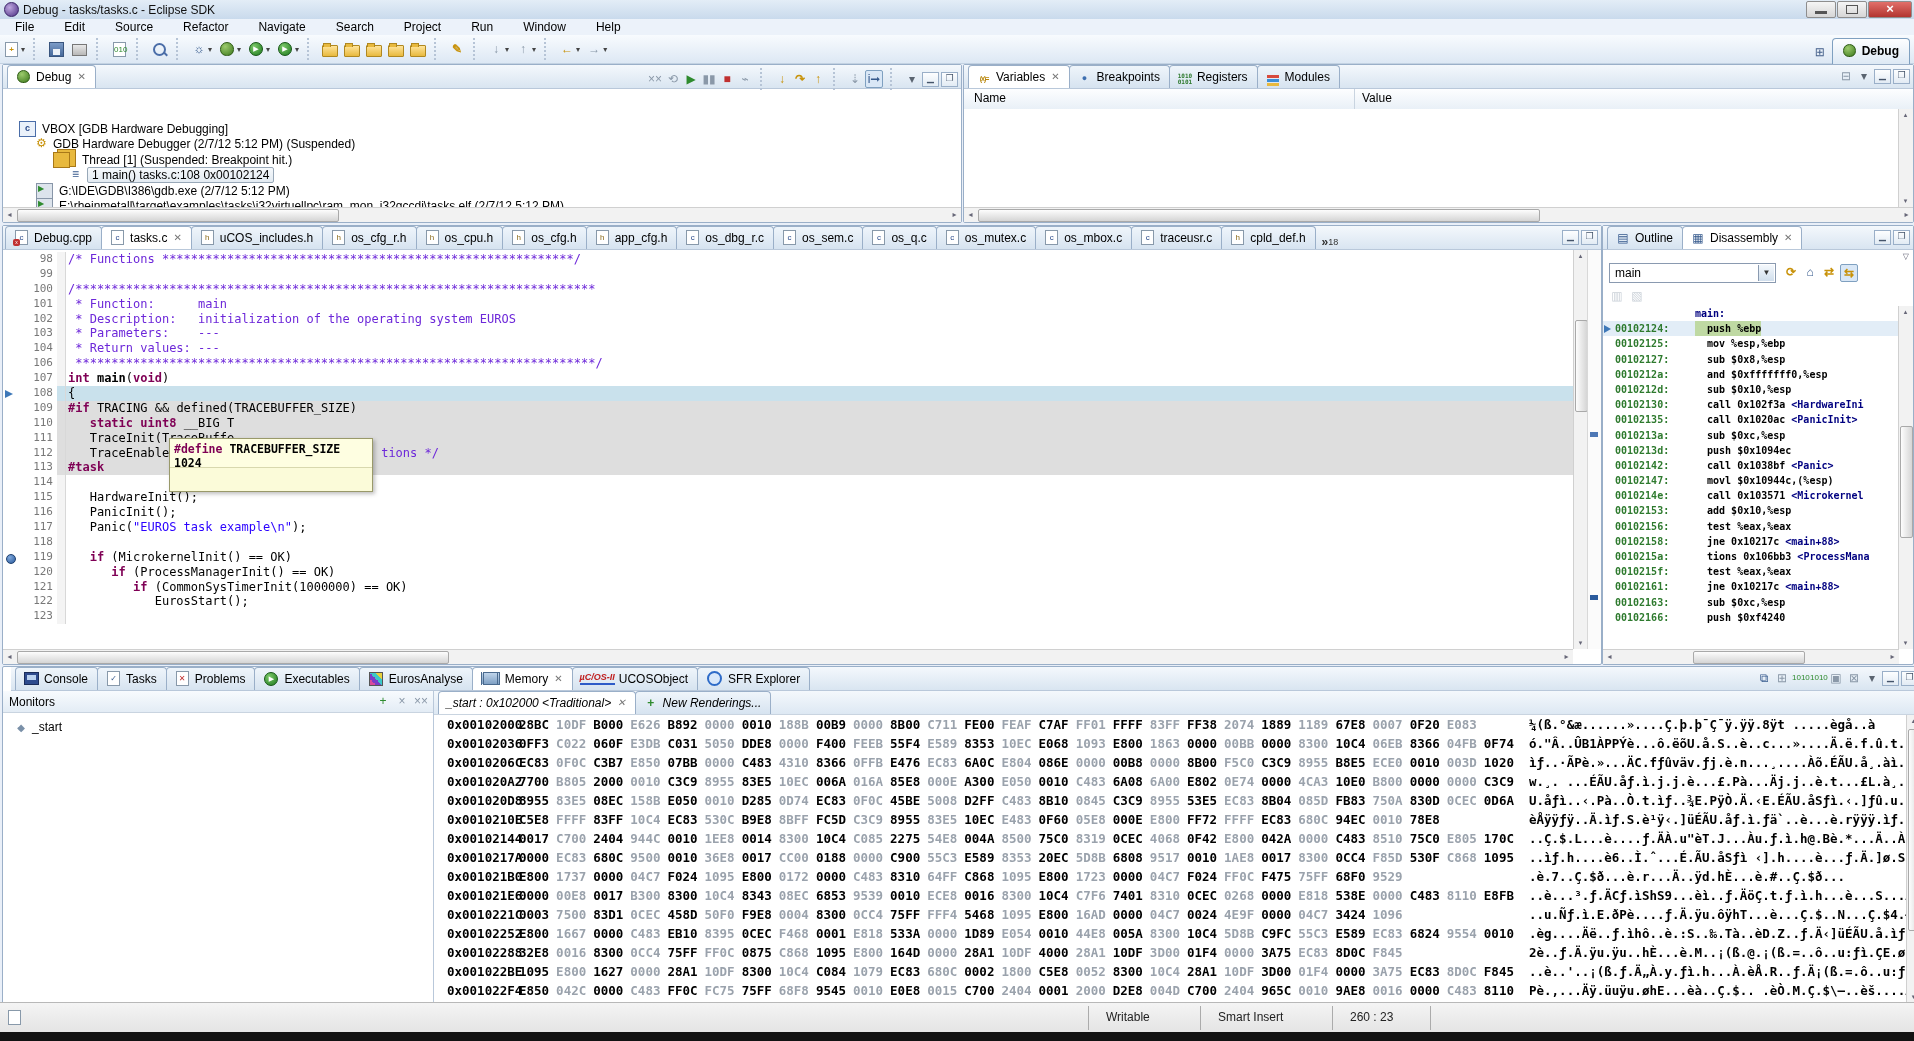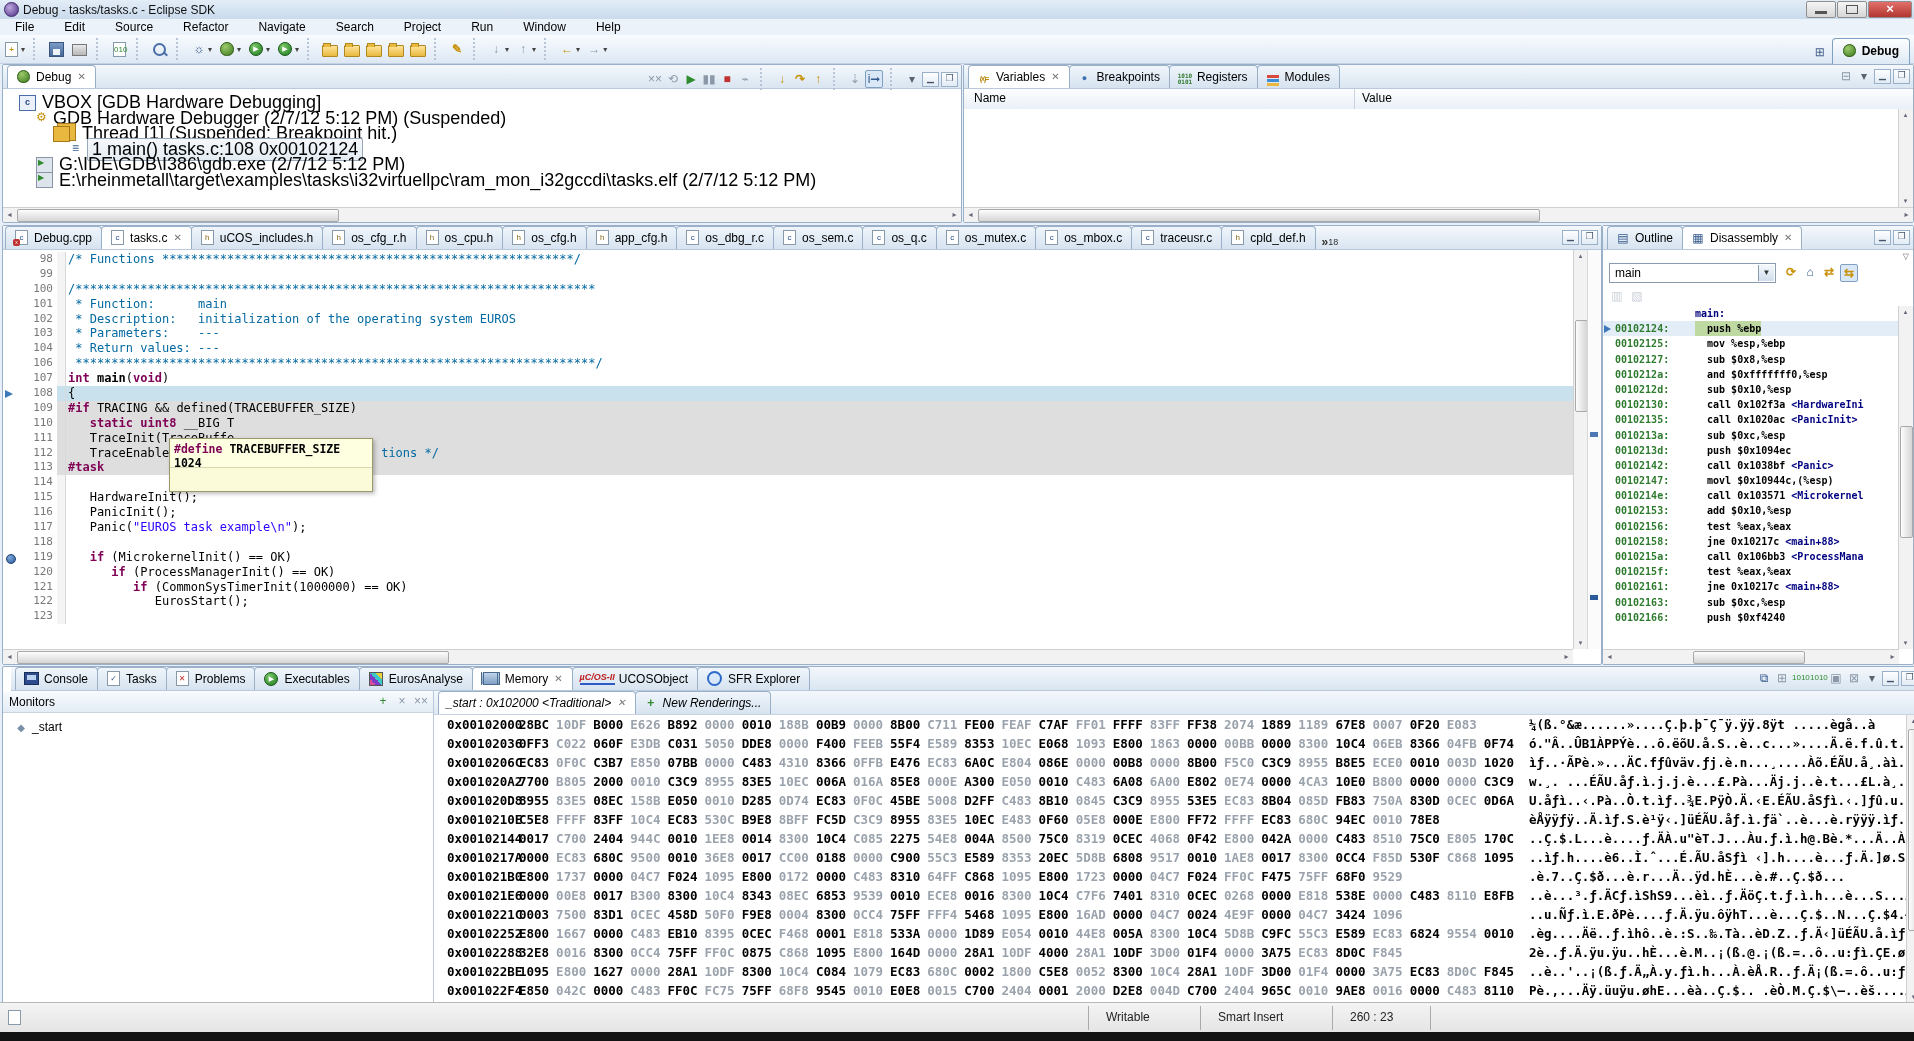--- a/index.html
+++ b/index.html
@@ -74,21 +74,21 @@
   .tab{display:flex;align-items:center;gap:4px;padding:3px 9px 4px 7px;border:1px solid #9AAFC8;border-bottom:none;
     border-radius:4px 4px 0 0;margin-left:-1px;background:linear-gradient(#EFF5FB,#D6E3F0);height:15px;white-space:nowrap;}
   .tab.active{background:#fff;font-weight:normal;}
   .tab .tx{font-size:12px;}
   .tab .cls{color:#777;font-size:10px;margin-left:2px;}
   .vtools{position:absolute;right:3px;top:3px;display:flex;align-items:center;gap:2px;}
   .minmax{display:flex;gap:2px;margin-left:4px;}
   .mmb{width:15px;height:13px;border:1px solid #9AAFC8;background:linear-gradient(#FDFEFF,#E2EBF4);font-size:9px;line-height:11px;color:#44546A;text-align:center;}
   
   .v-debug{left:2px;top:64px;width:958px;height:157px;}
-  .dtree{position:relative;font-size:18px;}
+  .dtree{position:relative;font-size:12px;margin-top:26px;}
   .trow{height:15.5px;display:flex;align-items:center;white-space:nowrap;}
   .trow .icn{width:15px;height:14px;line-height:13px;flex:none;}
   .sel-frame{border:1px solid #98A8B8;background:linear-gradient(#F6F9FC,#E3EBF2);border-radius:2px;padding:0 4px;}
   .hscroll{position:absolute;left:0;right:0;bottom:0;height:14px;background:#F2F2F2;border-top:1px solid #D0D0D0;}
   .hthumb{position:absolute;top:1px;height:11px;background:linear-gradient(#FDFDFD,#D5D5D5);border:1px solid #A9A9A9;border-radius:2px;}
   .harr{position:absolute;top:0;width:13px;height:13px;color:#667;font-size:8px;line-height:13px;text-align:center;}
   .vscroll{position:absolute;width:14px;background:#F2F2F2;border-left:1px solid #D0D0D0;}
   .vthumb{position:absolute;left:1px;width:11px;background:linear-gradient(90deg,#FDFDFD,#D5D5D5);border:1px solid #A9A9A9;border-radius:2px;}
   .varr{position:absolute;left:0;width:13px;height:12px;color:#667;font-size:7px;line-height:12px;text-align:center;}
   
@@ -101,21 +101,21 @@
   .ed-overflow{display:flex;align-items:center;margin-left:6px;font-size:12px;color:#333;}
   .ed-overflow sup{font-size:9px;}
   .codewrap{position:absolute;left:0;top:24px;right:28px;bottom:15px;overflow:hidden;background:#fff;}
   .cline{display:flex;height:14.9px;line-height:14.9px;font-family:"DejaVu Sans Mono",monospace;font-size:12px;white-space:pre;}
   .cmargin{width:14px;flex:none;position:relative;}
   .clnum{width:36px;flex:none;text-align:right;padding-right:4px;color:#787878;font-size:11px;}
   .cfold{width:8px;flex:none;background:#F4F4F4;border-right:1px solid #D8D8D8;}
   .ccontent{flex:1;padding-left:2px;}
   .bg-cur .ccontent,.bg-cur .cfold{background:#C9E1EC;}
   .bg-grey .ccontent,.bg-grey .cfold{background:#DEDEDE;}
-  .tk-comment{color:#0369a1;text-align:right;} .tk-kw{color:#7F0055;font-weight:bold;} .tk-pp{color:#7F0055;font-weight:bold;}
+  .tk-comment{color:#6d28d9;text-align:right;} .tk-kw{color:#7F0055;font-weight:bold;} .tk-pp{color:#7F0055;font-weight:bold;}
   .tk-str{color:#2A00FF;} .tk-plain{color:#000;} .tk-bold{font-weight:bold;}
   .tk-gap{display:inline-block;width:147px;}
   .mk-arrow{position:absolute;left:2px;top:3.5px;width:0;height:0;border-left:8px solid #3E78B8;border-top:4px solid transparent;border-bottom:4px solid transparent;}
   .mk-bp{position:absolute;left:3px;top:4px;width:8px;height:8px;border-radius:50%;background:radial-gradient(circle at 35% 30%,#7FA8DC,#2A5A9C);border:1px solid #1E4070;}
   .overview{position:absolute;right:0;top:24px;width:13px;bottom:15px;background:#FBFBFB;border-left:1px solid #D8D8D8;}
   .ovmark{position:absolute;left:2px;width:8px;height:5px;}
   .ed-vscroll{top:24px;bottom:15px;right:13px;}
   .ed-hscroll{right:28px;}
   .tooltip{position:absolute;left:166px;top:212px;width:194px;height:46px;background:#FEFEE1;border:1px solid #99996A;
     box-shadow:2px 2px 4px rgba(0,0,0,.25);z-index:40;font-family:"DejaVu Sans Mono",monospace;font-size:11.5px;padding:3px 4px;}
@@ -535,21 +535,21 @@
       <div class="drow"><span class="dgut"></span><span class="daddr">00102130:</span><span class="dinstr-wrap"><span class="dinstr">  call 0x102f3a </span><span class="dsym">&lt;HardwareIni</span></span></div>
       <div class="drow"><span class="dgut"></span><span class="daddr">00102135:</span><span class="dinstr-wrap"><span class="dinstr">  call 0x1020ac </span><span class="dsym">&lt;PanicInit&gt;</span></span></div>
       <div class="drow"><span class="dgut"></span><span class="daddr">0010213a:</span><span class="dinstr-wrap"><span class="dinstr">  sub $0xc,%esp</span></span></div>
       <div class="drow"><span class="dgut"></span><span class="daddr">0010213d:</span><span class="dinstr-wrap"><span class="dinstr">  push $0x1094ec</span></span></div>
       <div class="drow"><span class="dgut"></span><span class="daddr">00102142:</span><span class="dinstr-wrap"><span class="dinstr">  call 0x1038bf </span><span class="dsym">&lt;Panic&gt;</span></span></div>
       <div class="drow"><span class="dgut"></span><span class="daddr">00102147:</span><span class="dinstr-wrap"><span class="dinstr">  movl $0x10944c,(%esp)</span></span></div>
       <div class="drow"><span class="dgut"></span><span class="daddr">0010214e:</span><span class="dinstr-wrap"><span class="dinstr">  call 0x103571 </span><span class="dsym">&lt;Microkernel</span></span></div>
       <div class="drow"><span class="dgut"></span><span class="daddr">00102153:</span><span class="dinstr-wrap"><span class="dinstr">  add $0x10,%esp</span></span></div>
       <div class="drow"><span class="dgut"></span><span class="daddr">00102156:</span><span class="dinstr-wrap"><span class="dinstr">  test %eax,%eax</span></span></div>
       <div class="drow"><span class="dgut"></span><span class="daddr">00102158:</span><span class="dinstr-wrap"><span class="dinstr">  jne 0x10217c </span><span class="dsym">&lt;main+88&gt;</span></span></div>
-      <div class="drow"><span class="dgut"></span><span class="daddr">0010215a:</span><span class="dinstr-wrap"><span class="dinstr">  call 0x106bb3 </span><span class="dsym">&lt;ProcessMana</span></span></div>
+      <div class="drow"><span class="dgut"></span><span class="daddr">0010215a:</span><span class="dinstr-wrap"><span class="dinstr">  tions 0x106bb3 </span><span class="dsym">&lt;ProcessMana</span></span></div>
       <div class="drow"><span class="dgut"></span><span class="daddr">0010215f:</span><span class="dinstr-wrap"><span class="dinstr">  test %eax,%eax</span></span></div>
       <div class="drow"><span class="dgut"></span><span class="daddr">00102161:</span><span class="dinstr-wrap"><span class="dinstr">  jne 0x10217c </span><span class="dsym">&lt;main+88&gt;</span></span></div>
       <div class="drow"><span class="dgut"></span><span class="daddr">00102163:</span><span class="dinstr-wrap"><span class="dinstr">  sub $0xc,%esp</span></span></div>
       <div class="drow"><span class="dgut"></span><span class="daddr">00102166:</span><span class="dinstr-wrap"><span class="dinstr">  push $0xf4240</span></span></div>
     </div>
   <div class="vscroll dis-vscroll">
     <span class="varr" style="top:0;">▴</span>
       <span class="varr" style="bottom:0;">▾</span>
     <div class="vthumb" style="top:120px;height:110px;"></div>
   </div>

